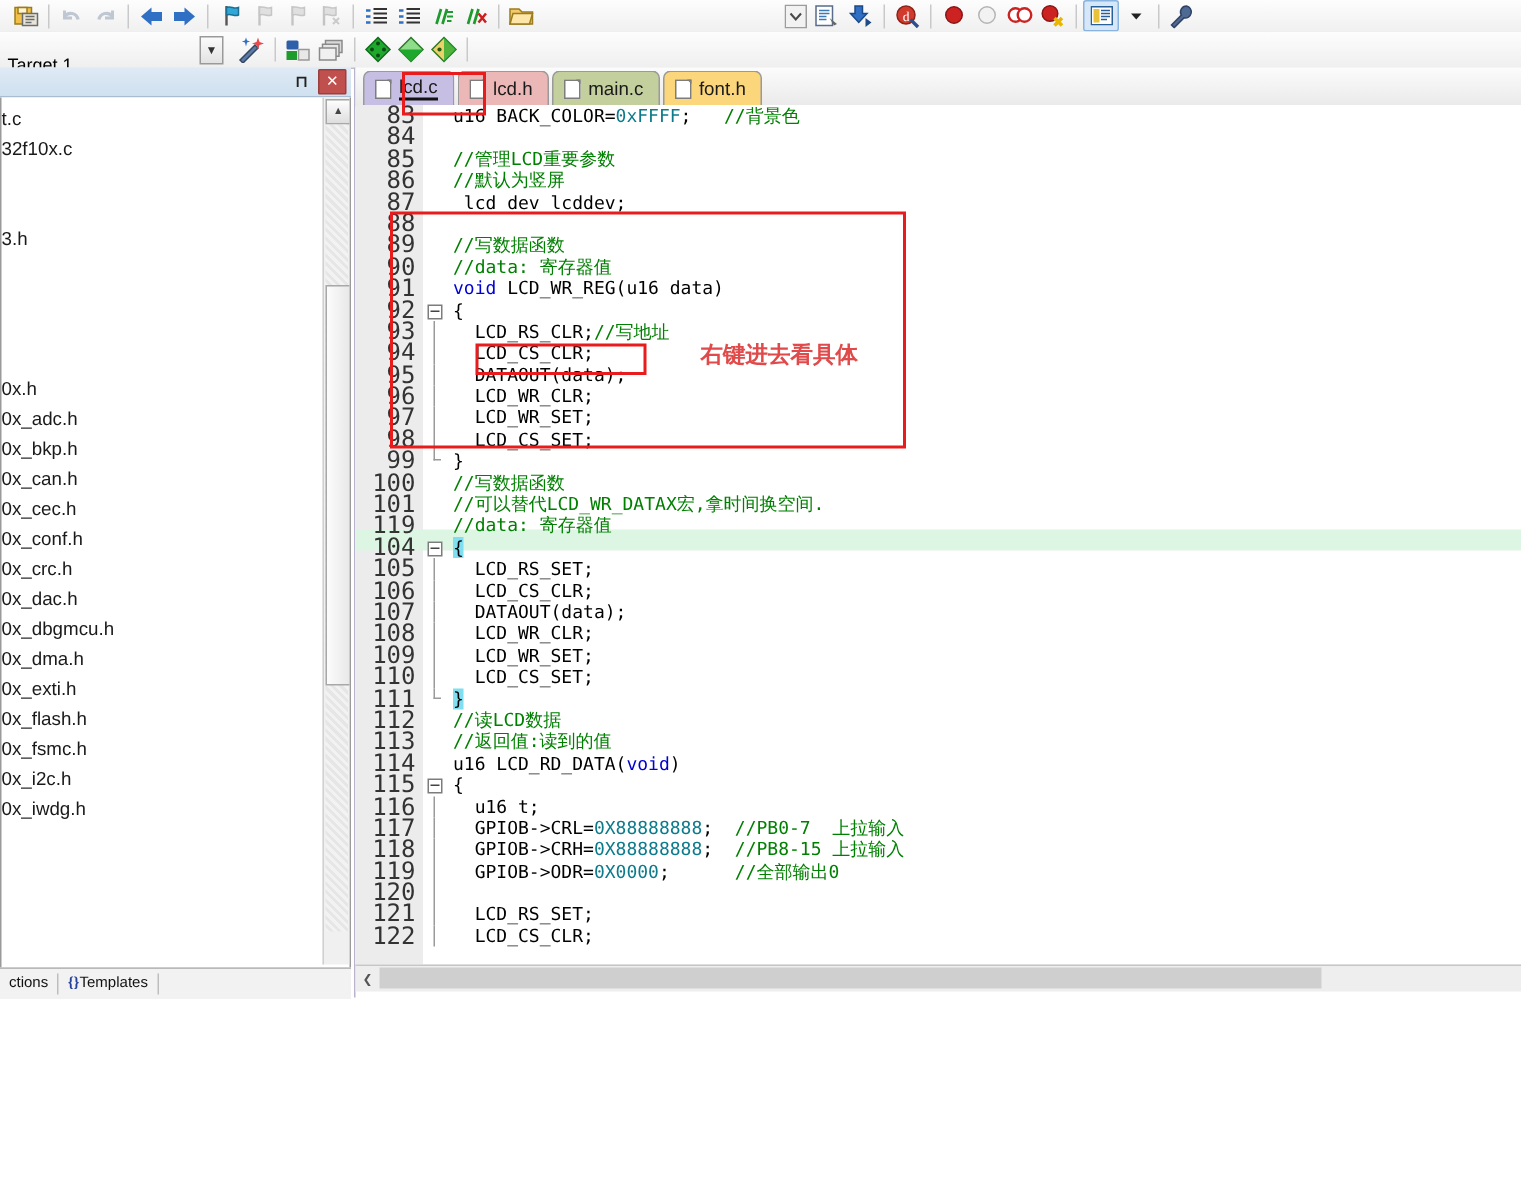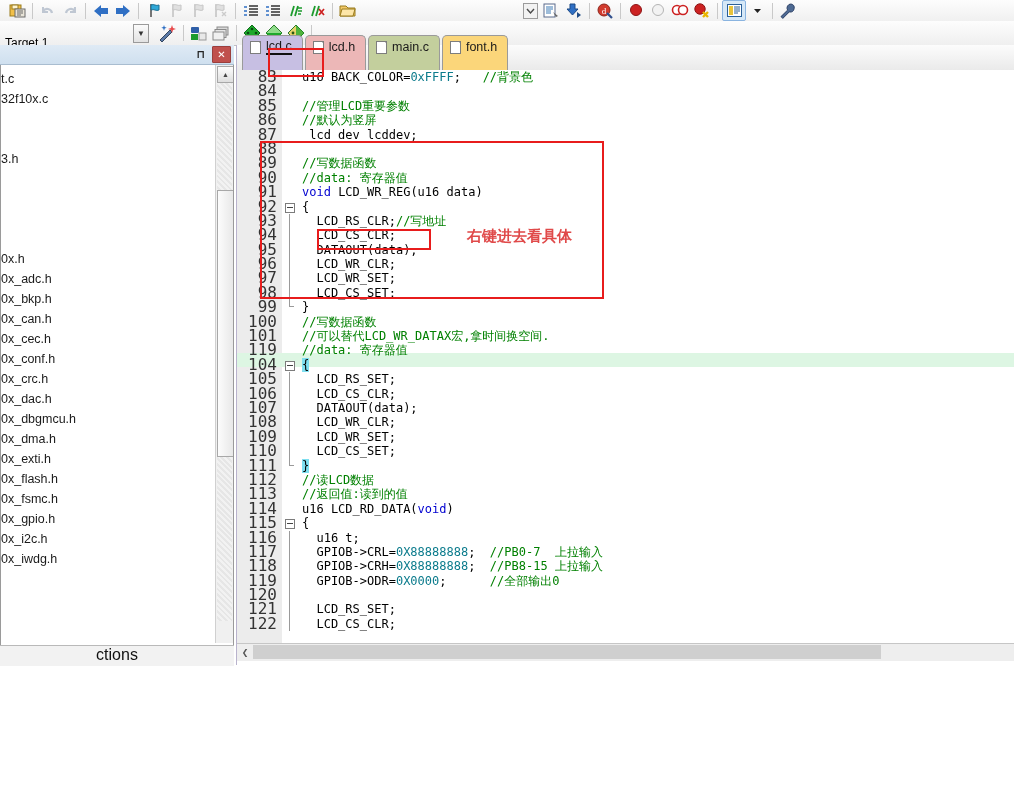--- a/index.html
+++ b/index.html
@@ -82,40 +82,40 @@
     display:flex;align-items:center;justify-content:center;font-size:7px;color:#444;
   }
   .sb-track{position:absolute;left:1px;top:18px;width:15px;height:538px;
     background:repeating-linear-gradient(45deg,#f2f2f2,#f2f2f2 2px,#e6e6e6 2px,#e6e6e6 4px);}
   .sb-thumb{position:absolute;left:1px;top:125px;width:15px;height:265px;
     border:1px solid #a8a8a8;background:linear-gradient(90deg,#fcfcfc,#e8e8e8);}
 
   .lp-tabs{
     position:absolute;left:0;top:645px;width:234px;height:20px;
     background:#f2f2f2;border-top:1px solid #b9b9b9;
-    display:flex;align-items:center;font-size:16px;flex-direction:column;
+    display:flex;align-items:center;font-size:10px;
   }
   .lp-tab{padding:0 6px;height:18px;line-height:18px;color:#111;white-space:nowrap;}
   .lp-tabsep{width:1px;height:14px;background:#bdbdbd;}
   .tpl-glyph{color:#24409a;font-weight:bold;font-family:"Liberation Serif",serif;}
 
   
   .editor-frame{
     position:absolute;left:236px;top:45px;width:778px;height:620px;
     background:#ffffff;border-left:1px solid #b9b3cd;
   }
   .tabstrip{
     position:absolute;left:0;top:0;width:778px;height:25px;
     background:linear-gradient(#fcfcfc,#eaeaea);
     border-bottom:1px solid #9f9f9f;
     display:flex;align-items:flex-end;padding-left:5px;
   }
   .ftab{
     height:22px;display:flex;align-items:center;gap:5px;
-    padding:0 10px 12px 7px;font-size:12.5px;color:#1a1a1a;
+    padding:0 10px 0 7px;font-size:12.5px;color:#1a1a1a;
     border:1px solid #9a9a9a;border-bottom:none;
     border-radius:5px 5px 0 0;margin-right:2px;position:relative;
   }
   .ftab .pg{
     width:9px;height:11px;background:#fff;border:1px solid #7d7d7d;position:relative;
     flex:none;
   }
   .ftab .pg:after{
     content:"";position:absolute;right:-1px;top:-1px;border-left:3px solid transparent;
     border-top:3px solid #7d7d7d;
@@ -429,21 +429,20 @@
           <div class="tree-item">0x_can.h</div>
           <div class="tree-item">0x_cec.h</div>
           <div class="tree-item">0x_conf.h</div>
           <div class="tree-item">0x_crc.h</div>
           <div class="tree-item">0x_dac.h</div>
           <div class="tree-item">0x_dbgmcu.h</div>
           <div class="tree-item">0x_dma.h</div>
           <div class="tree-item">0x_exti.h</div>
           <div class="tree-item">0x_flash.h</div>
           <div class="tree-item">0x_fsmc.h</div>
-          <div class="tree-item">0x_gpio.h</div>
           <div class="tree-item">0x_i2c.h</div>
           <div class="tree-item">0x_iwdg.h</div>
         </div>
       <div class="lp-vscroll">
         <div class="sb-arrow">▲</div>
         <div class="sb-track"></div>
         <div class="sb-thumb"></div>
       </div>
     </div>
   </div>

